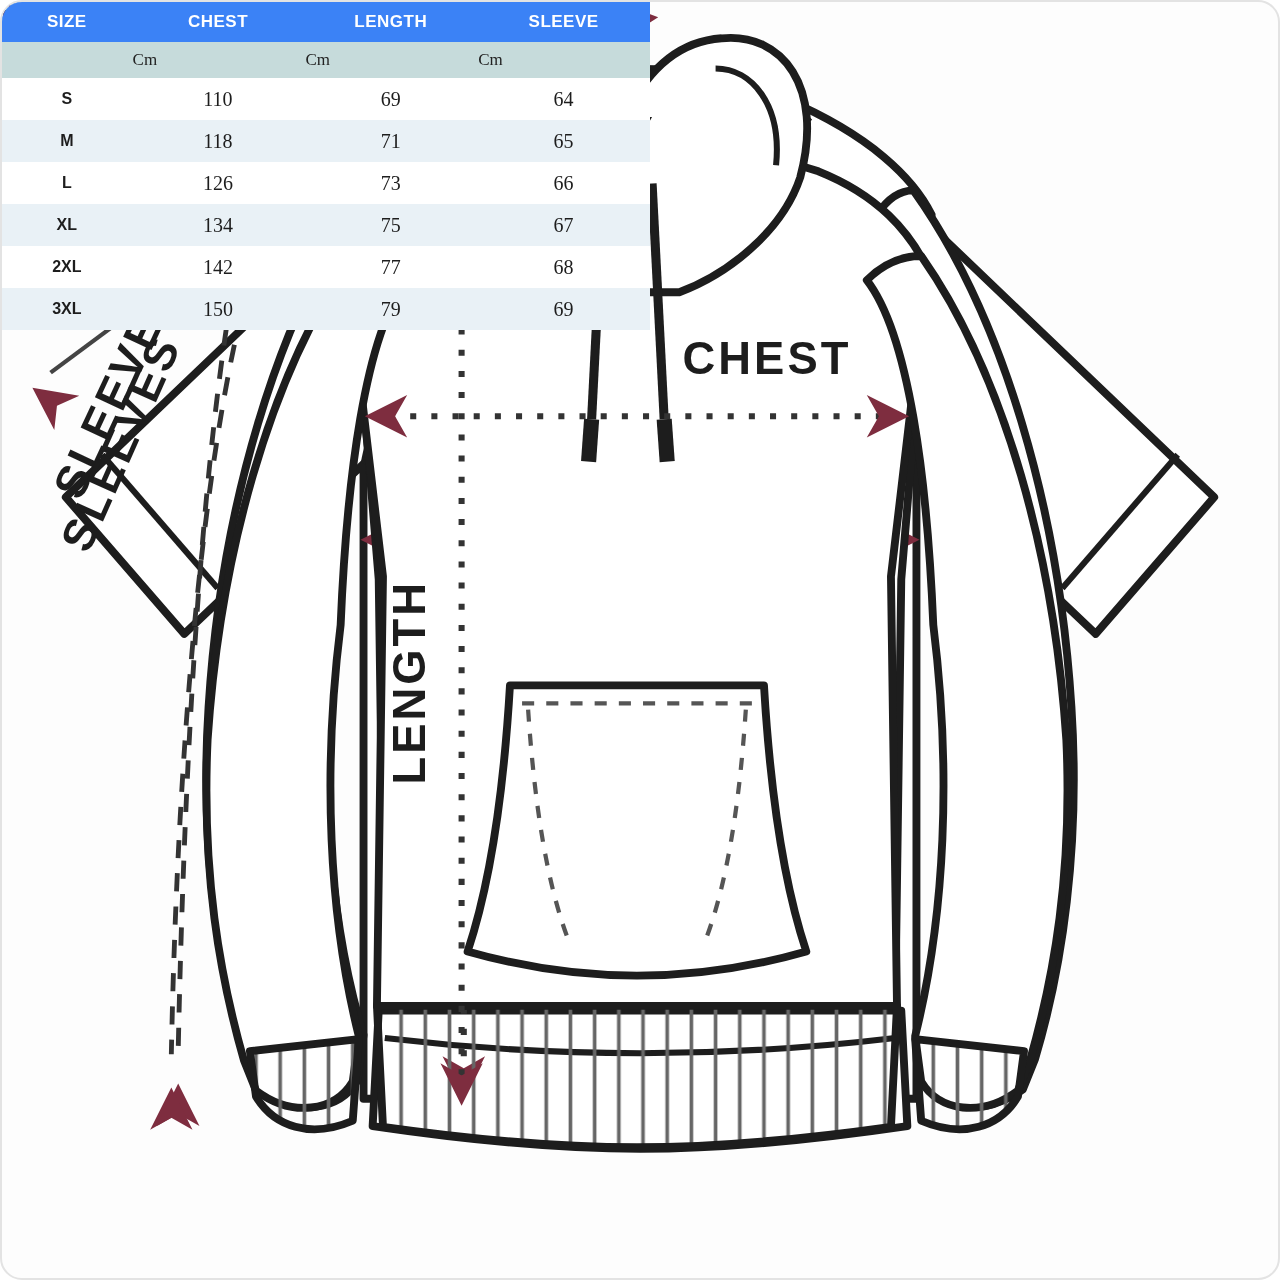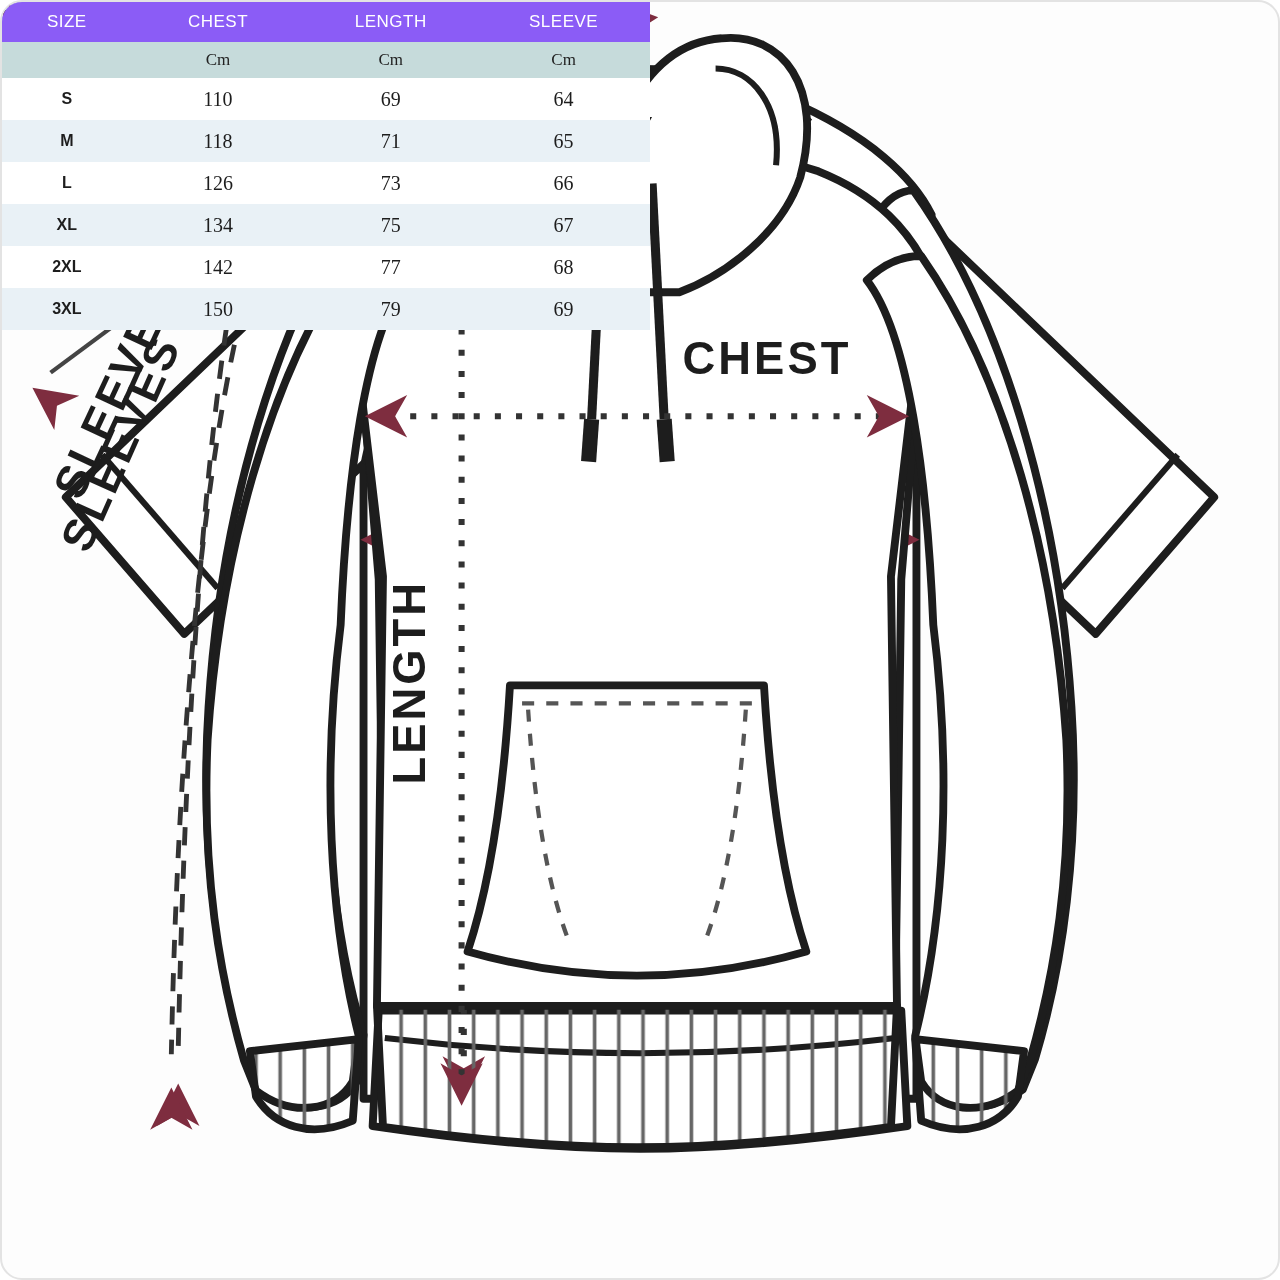--- a/index.html
+++ b/index.html
@@ -21,23 +21,23 @@
   .g3{left:198;top:864;width:422;height:400;}
   .disclaimer{position:absolute;color:#9c1f2c;font-weight:bold;font-size:16.5px;text-align:center;letter-spacing:.2px;}
   .r1{left:140;top:385;width:490;}
   .r2{left:140;top:818;width:490;}
   .r3{left:145;top:1247;width:490;}
   .size-table{position:absolute;width:648px;border-collapse:collapse;table-layout:fixed;}
   .tb1{left:628;top:18;}
   .tb2{left:628;top:443;}
   .tb3{left:628;top:882;}
   .size-table col.c-size{width:20%;}
-  .size-table th{background:#8b5cf6;color:#fff;font-size:17px;font-weight:normal;height:38px;letter-spacing:.5px;}
+  .size-table th{background:#3b82f6;color:#fff;font-size:17px;font-weight:bold;height:38px;letter-spacing:.5px;}
   .size-table tr.unit-row td{background:#c6dbdb;font-family:"Liberation Serif",serif;font-size:17px;height:34px;
-                             text-align:center;color:#222;}
+                             text-align:left;color:#222;}
   .size-table tbody td{font-family:"Liberation Serif",serif;font-size:20px;height:40px;text-align:center;color:#1d1d1d;}
   .size-table tbody td:first-child{font-family:"Liberation Sans",sans-serif;font-weight:bold;font-size:16px;}
   .size-table tbody tr:nth-child(even){background:#e9f1f6;}
   .size-table tbody tr:nth-child(odd){background:#fff;}
   
   .outline{fill:#fff;stroke:#1d1d1d;stroke-width:2.6;stroke-linejoin:round;}
   .inner{fill:none;stroke:#1d1d1d;stroke-width:2;}
   .dot{fill:none;stroke:#333;stroke-width:2;stroke-dasharray:2 5;}
   .dash{fill:none;stroke:#333;stroke-width:1.6;stroke-dasharray:6 5;}
   .thin{fill:none;stroke:#444;stroke-width:1.4;}

